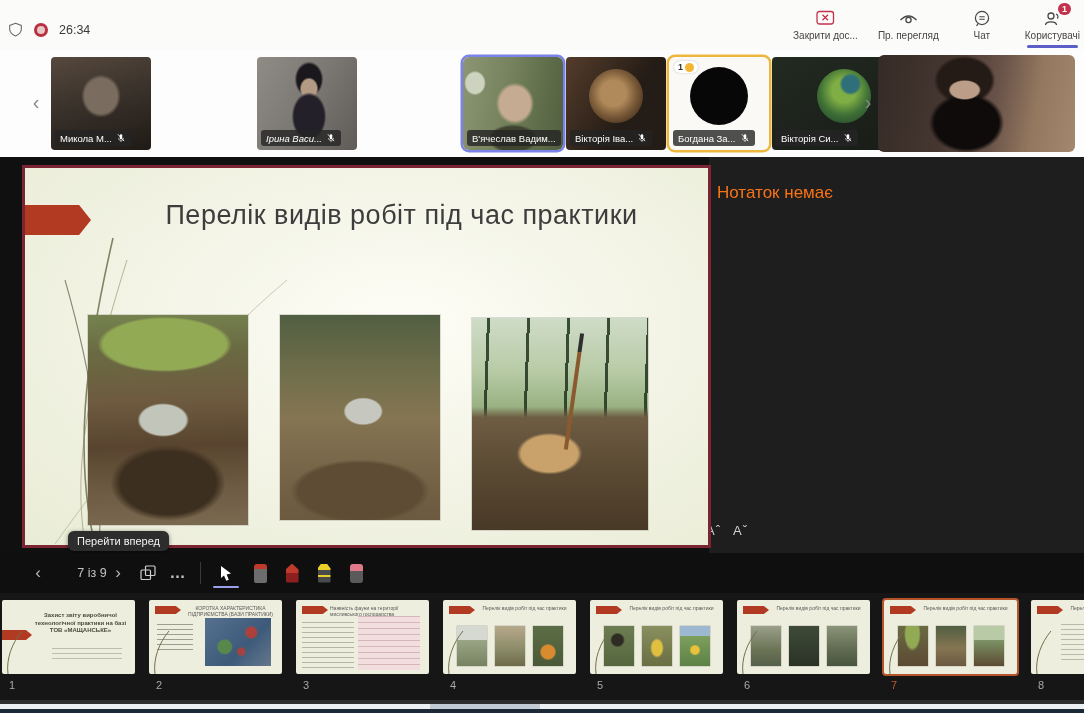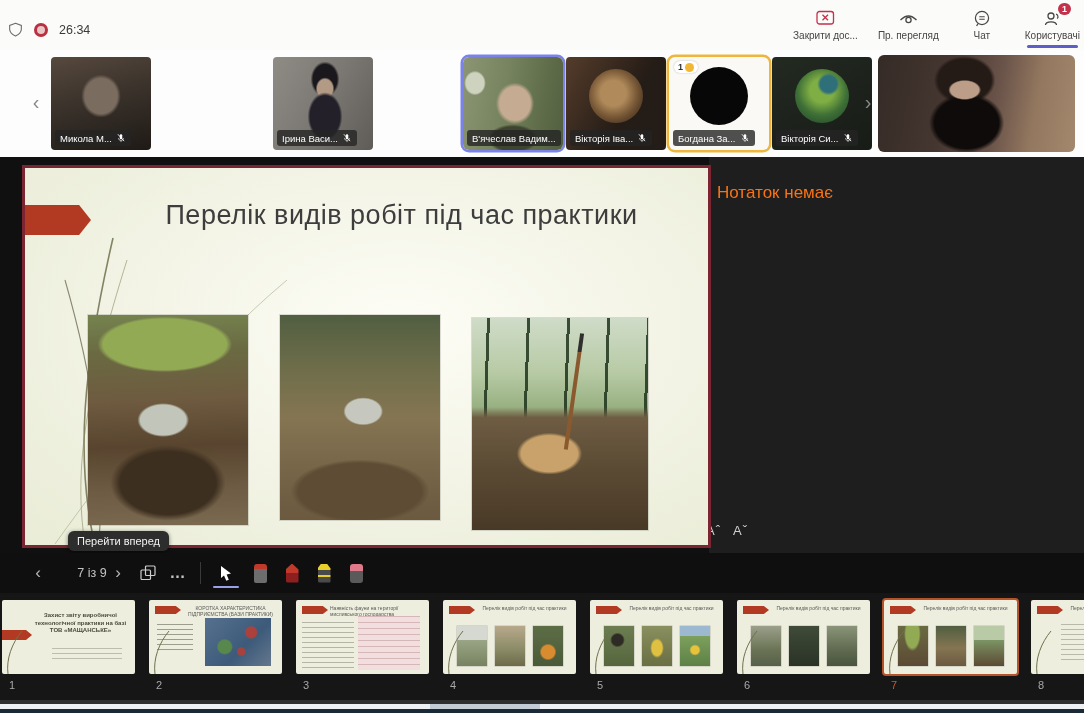--- a/index.html
+++ b/index.html
@@ -156,21 +156,21 @@
         <svg viewBox="0 0 16 16" width="10" height="10">
             <path d="M6 4a2 2 0 0 1 4 0v4a2 2 0 0 1-4 0z" fill="#fff"></path>
             <path d="M4 8a4 4 0 0 0 8 0" fill="none" stroke="#fff"></path>
             <path d="M8 12v2.5" stroke="#fff"></path>
             <path d="M3 2l10 11" stroke="#fff" stroke-width="1.4"></path>
           </svg>
       </div>
     </div>
 
 
-    <div class="pt" style="left:273px;background:radial-gradient(ellipse 30% 45% at 52% 64%, #23202a 0 50%, rgba(0,0,0,0) 58%),radial-gradient(ellipse 17% 22% at 52% 34%, #b29a85 0 45%, rgba(0,0,0,0) 55%),radial-gradient(ellipse 24% 32% at 52% 24%, #1b181d 0 50%, rgba(0,0,0,0) 60%),linear-gradient(120deg,#8f8c86 0%,#7b7873 50%,#5f5c57 100%);">
+    <div class="pt" style="left:257px;background:radial-gradient(ellipse 30% 45% at 52% 64%, #23202a 0 50%, rgba(0,0,0,0) 58%),radial-gradient(ellipse 17% 22% at 52% 34%, #b29a85 0 45%, rgba(0,0,0,0) 55%),radial-gradient(ellipse 24% 32% at 52% 24%, #1b181d 0 50%, rgba(0,0,0,0) 60%),linear-gradient(120deg,#8f8c86 0%,#7b7873 50%,#5f5c57 100%);font-style:italic;">
       <div class="pn">
         <span>Ірина Васи...</span>
         <svg viewBox="0 0 16 16" width="10" height="10">
             <path d="M6 4a2 2 0 0 1 4 0v4a2 2 0 0 1-4 0z" fill="#fff"></path>
             <path d="M4 8a4 4 0 0 0 8 0" fill="none" stroke="#fff"></path>
             <path d="M8 12v2.5" stroke="#fff"></path>
             <path d="M3 2l10 11" stroke="#fff" stroke-width="1.4"></path>
           </svg>
       </div>
     </div>
@@ -205,21 +205,21 @@
         <span>Богдана За...</span>
         <svg viewBox="0 0 16 16" width="10" height="10">
             <path d="M6 4a2 2 0 0 1 4 0v4a2 2 0 0 1-4 0z" fill="#fff"></path>
             <path d="M4 8a4 4 0 0 0 8 0" fill="none" stroke="#fff"></path>
             <path d="M8 12v2.5" stroke="#fff"></path>
             <path d="M3 2l10 11" stroke="#fff" stroke-width="1.4"></path>
           </svg>
       </div>
     </div>
 
-    <div class="pt" style="left:772px;background:linear-gradient(150deg,#232a22 0%,#171c16 100%);">
+    <div class="pt" style="left:772px;background:linear-gradient(150deg,#232a22 0%,#171c16 100%);padding-left:44px;">
       <div class="av" style="background:radial-gradient(circle at 62% 28%, #2e6f7a 0 16%, rgba(0,0,0,0) 22%),radial-gradient(circle at 50% 40%, #7fae44 0 28%, #3f7036 58%, #1e3f2a 100%);"></div>
       <div class="pn">
         <span>Вікторія Си...</span>
         <svg viewBox="0 0 16 16" width="10" height="10">
             <path d="M6 4a2 2 0 0 1 4 0v4a2 2 0 0 1-4 0z" fill="#fff"></path>
             <path d="M4 8a4 4 0 0 0 8 0" fill="none" stroke="#fff"></path>
             <path d="M8 12v2.5" stroke="#fff"></path>
             <path d="M3 2l10 11" stroke="#fff" stroke-width="1.4"></path>
           </svg>
       </div>

